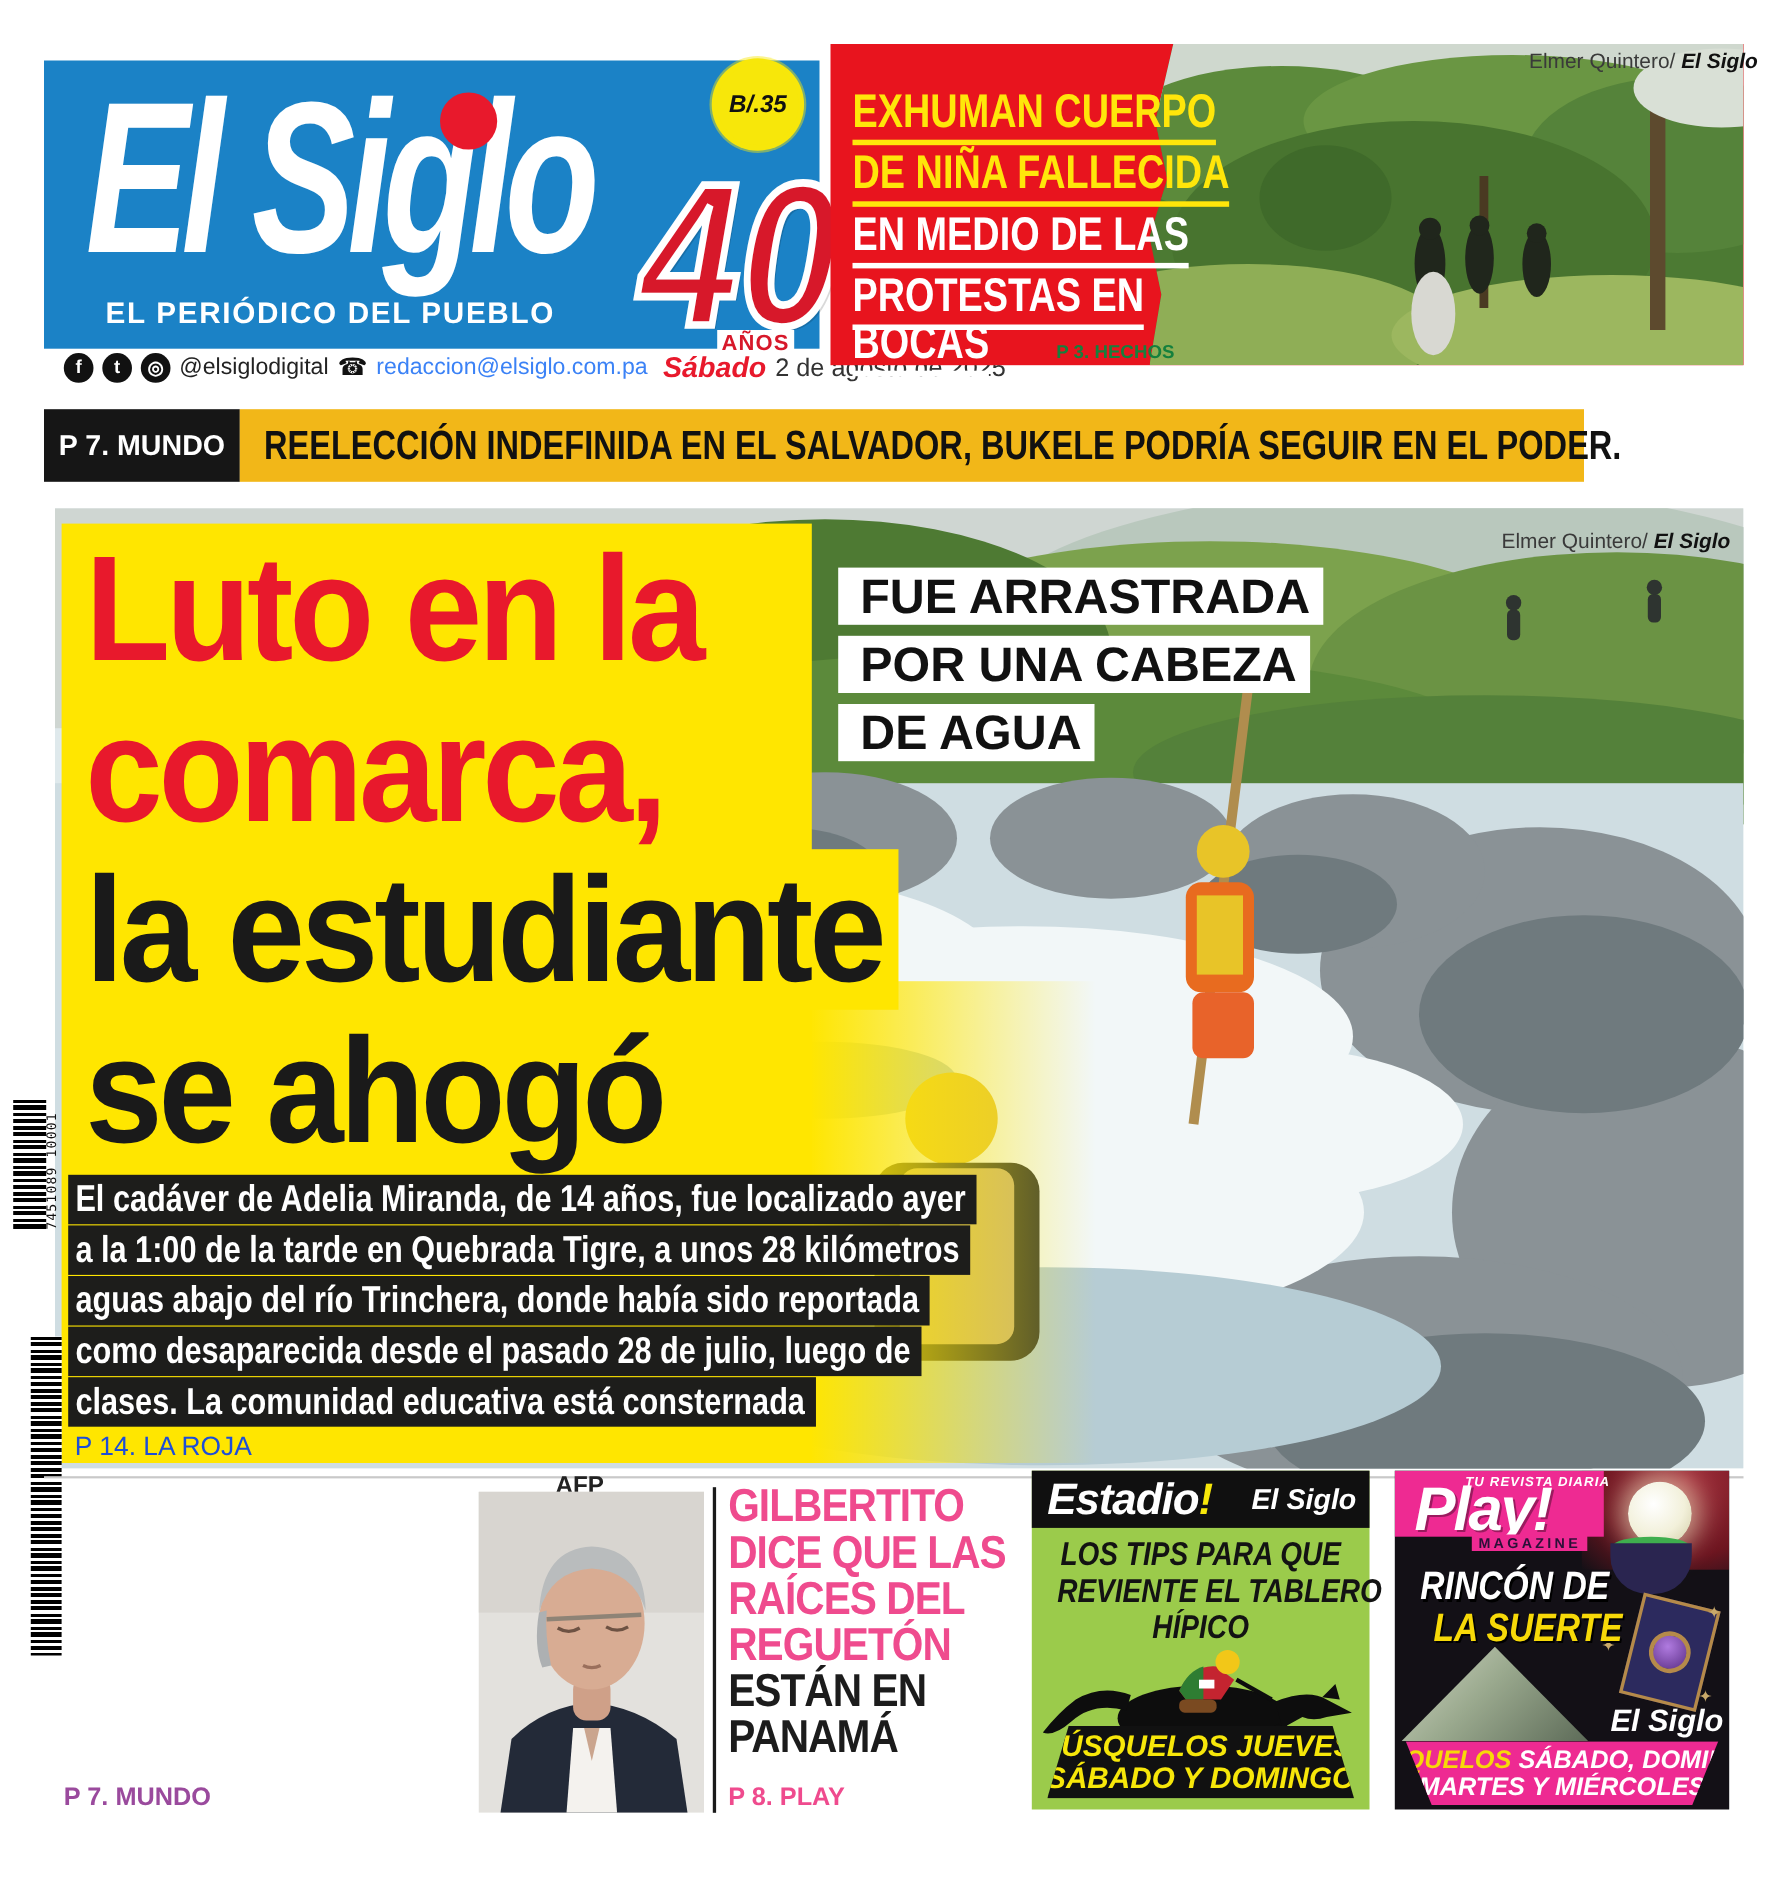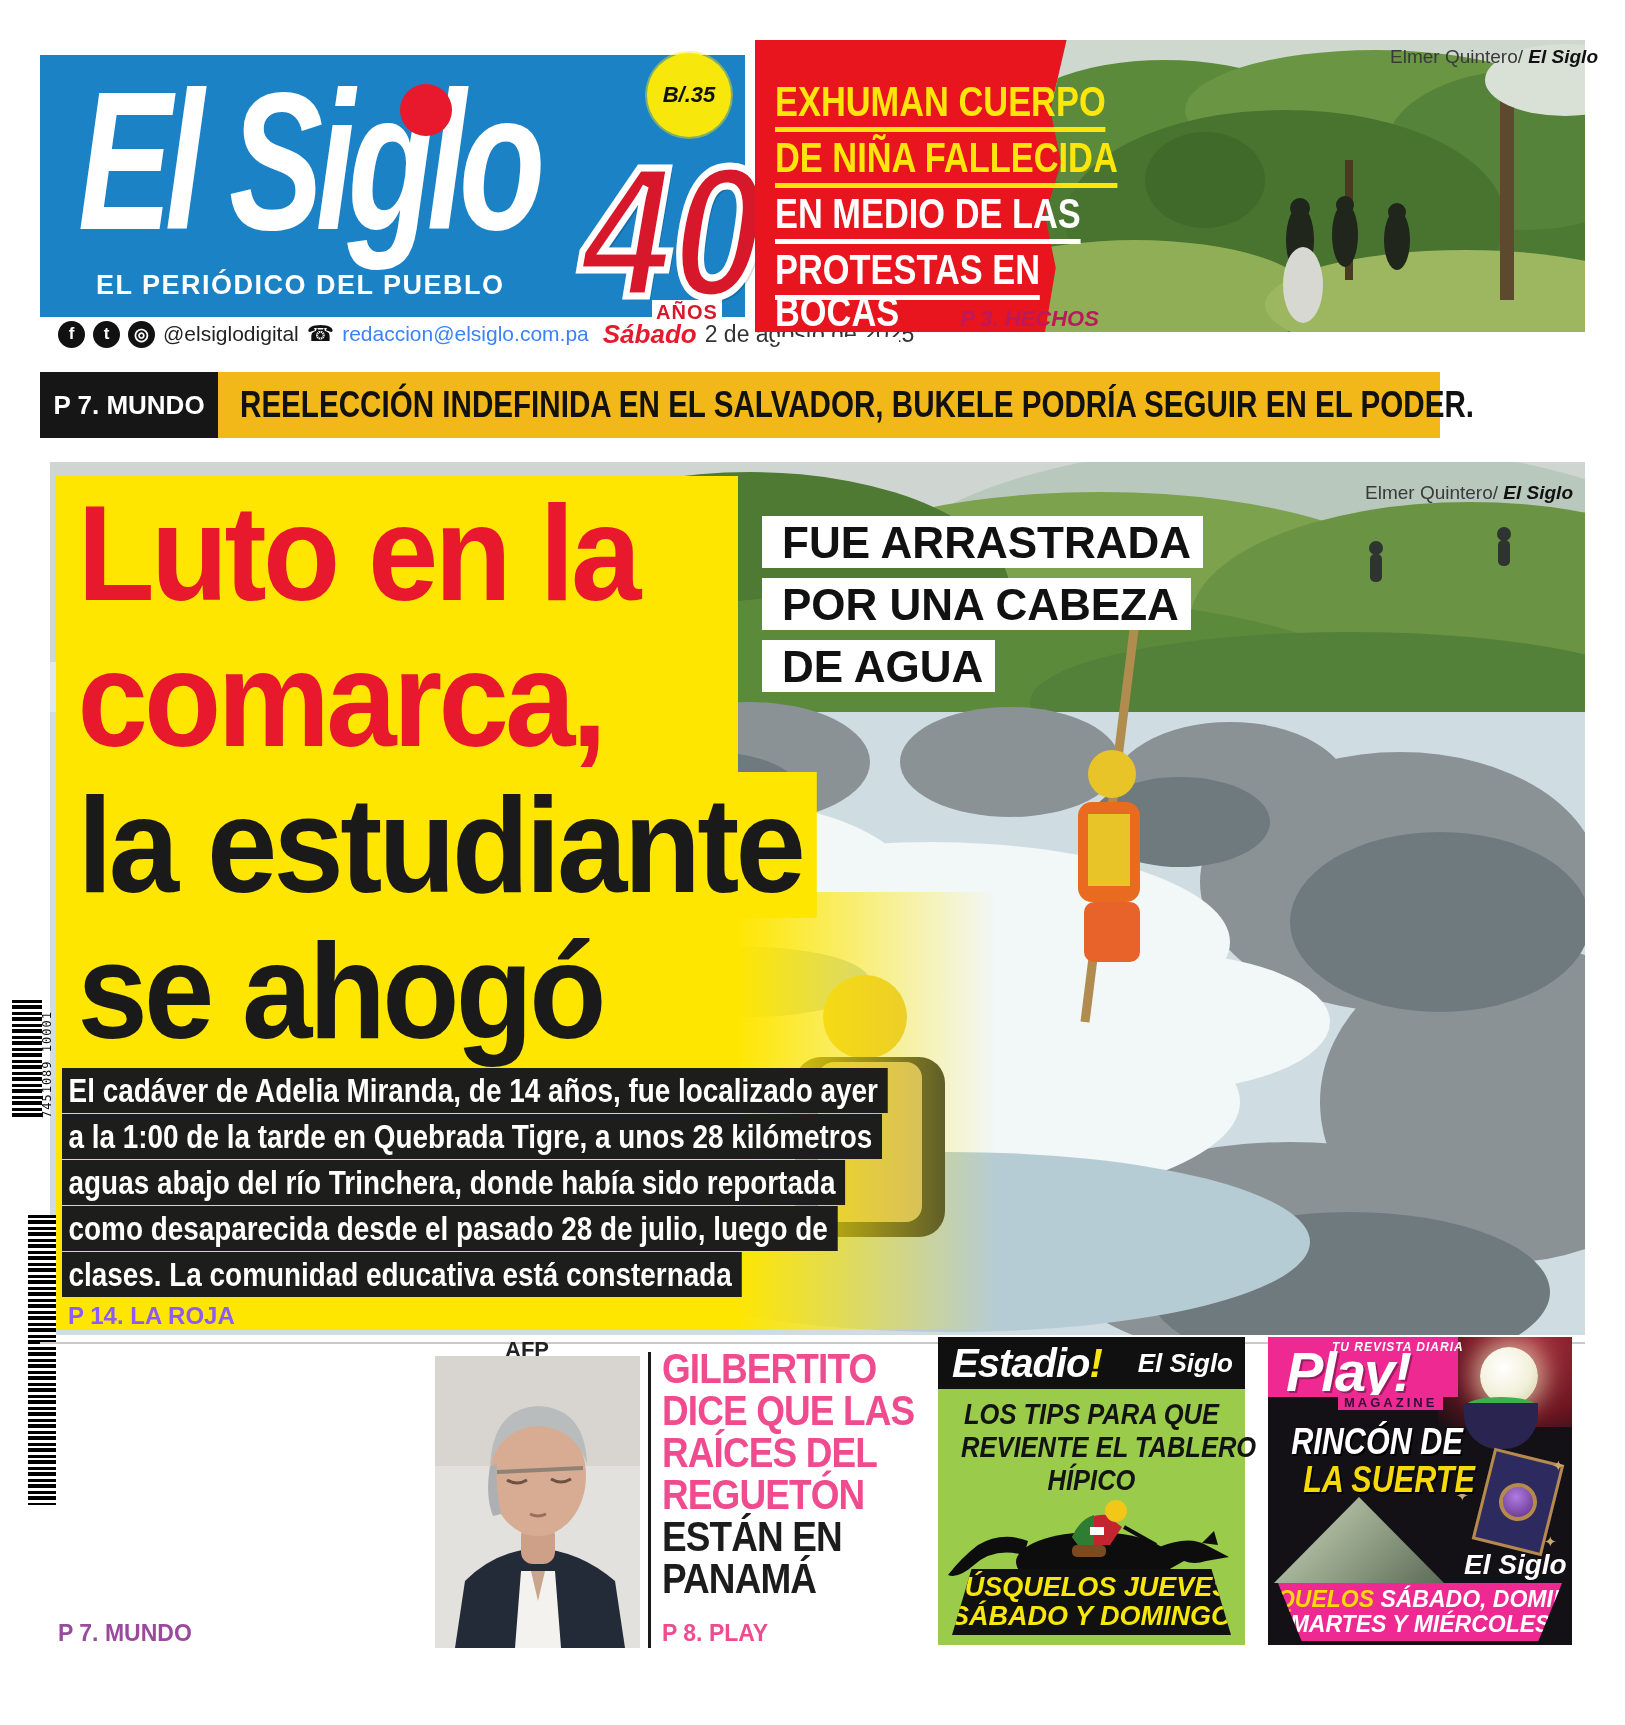--- a/index.html
+++ b/index.html
@@ -34,21 +34,21 @@
 
   
   .redbox{left:755px;top:40px;width:830px;height:292px;background:#e8141e;}
   .rb-photo{left:1045px;top:40px;width:540px;height:292px;
             clip-path:polygon(4% 0,100% 0,100% 100%,0 100%,2% 78%,0 60%,3% 42%,1% 24%);}
   .rb-line{left:775px;font-weight:bold;font-size:43px;line-height:46px;}
   .rb-ul{display:inline-block;border-bottom:5px solid;padding-bottom:3px;
          transform:scaleX(.8);transform-origin:0 0;white-space:nowrap;}
   .yellow-t{color:#ffe60a;}
   .white-t{color:#ffffff;}
-  .rb-ref{color:#be185d;font-weight:bold;font-size:22px;font-style:italic;}
+  .rb-ref{color:#15803d;font-weight:bold;font-size:17px;}
   .credit{font-size:19px;color:#3a3a3a;white-space:nowrap;}
   .credit b{color:#111;font-style:italic;}
 
   
   .tick-label{left:40px;top:372px;width:178px;height:66px;background:#161616;color:#fff;display:flex;
               align-items:center;justify-content:center;font-weight:bold;font-size:26px;}
   .tick-bar{left:218px;top:372px;width:1222px;height:66px;background:#f2b718;display:flex;align-items:center;}
   .tick-text{margin-left:22px;color:#111;font-weight:bold;font-size:37px;transform:scaleX(.8);
              transform-origin:0 50%;white-space:nowrap;}
 
@@ -62,21 +62,21 @@
   .hl-chip{display:inline-block;background:#ffe600;padding:0 16px 0 8px;font-weight:bold;
            font-size:136px;line-height:146px;letter-spacing:-4px;}
   .hl-red{color:#e8192c;}
   .hl-black{color:#1a1a1a;}
   .kick-line{left:712px;}
   .kick-chip{display:inline-block;background:#fff;color:#111;font-weight:bold;font-size:44px;
              line-height:50px;padding:2px 12px 0 20px;}
   .body-line{left:12px;}
   .body-chip{display:inline-block;background:#1d1d1b;color:#fff;font-weight:bold;font-size:34px;
              line-height:40px;padding:2px 12px 3px 8px;}
-  .mref{color:#8b5cf6;font-weight:bold;font-size:24px;}
+  .mref{color:#1d4ed8;font-weight:normal;font-size:24px;}
 
   
   .bc{background:repeating-linear-gradient(to bottom,#000 0 3px,#fff 3px 5px,#000 5px 9px,#fff 9px 12px);}
   .bc-num{left:40px;top:1000px;height:118px;font-size:12px;color:#111;writing-mode:vertical-rl;
           transform:rotate(180deg);letter-spacing:1px;font-family:"DejaVu Sans Mono",monospace;}
 
   
   .hairline{left:40px;top:1342px;width:1545px;height:2px;background:#c9c9c9;}
   .story-h{font-weight:bold;font-size:42px;line-height:42px;letter-spacing:-1px;}
   .purple-t{color:#9a4a9d;}

